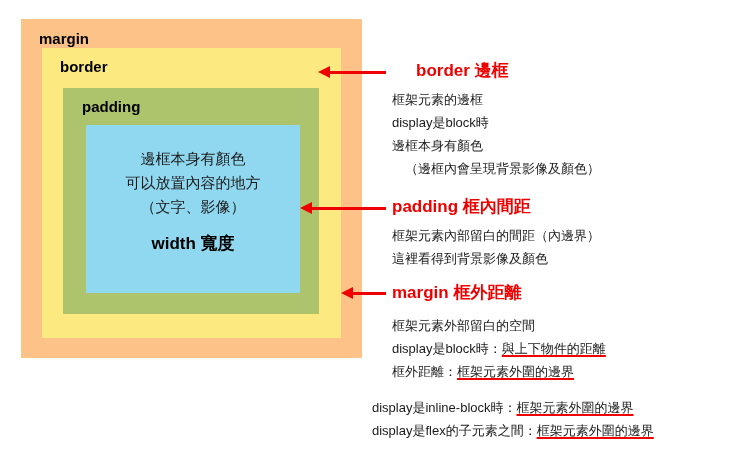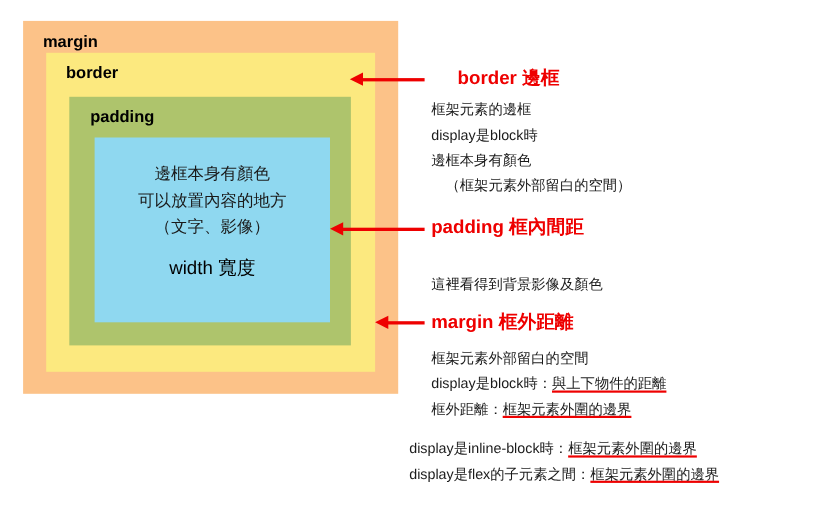--- a/index.html
+++ b/index.html
@@ -80,21 +80,21 @@
     right: 0;
     top: 22px;
     text-align: center;
     line-height: 24px;
     font-size: 15px;
     color: #1a1a1a;
     white-space: nowrap;
   }
   .content-text .dim {
     display: block;
-    font-weight: normal;
+    font-weight: bold;
     font-size: 17px;
     line-height: 25px;
     color: #000;
   }
   .content-text .dim.first { margin-top: 12px; }
 
   
   .arrow {
     position: absolute;
     height: 3px;
@@ -177,26 +177,26 @@
 
 <div class="arrow" id="arrow-border"></div>
 <div class="arrow" id="arrow-padding"></div>
 <div class="arrow" id="arrow-margin"></div>
 
 <div class="ann-heading" id="h-border">border 邊框</div>
 <div class="ann-body" id="b-border">
   <span>框架元素的邊框</span><br>
   <span>display是block時</span><br>
   <span>邊框本身有顏色</span><br>
-  <span class="indent">（框架元素外部留白的空間）</span>
+  <span class="indent">（邊框內會呈現背景影像及顏色）</span>
 </div>
 
 <div class="ann-heading" id="h-padding">padding 框內間距</div>
 <div class="ann-body" id="b-padding">
-  <br>
+  <span>框架元素內部留白的間距（內邊界）</span><br>
   <span>這裡看得到背景影像及顏色</span>
 </div>
 
 <div class="ann-heading" id="h-margin">margin 框外距離</div>
 <div class="ann-body" id="b-margin">
   <span>框架元素外部留白的空間</span><br>
   <span>display是block時：</span><span class="u">與上下物件的距離</span><br>
   <span>框外距離：</span><span class="u">框架元素外圍的邊界</span>
 </div>
 

